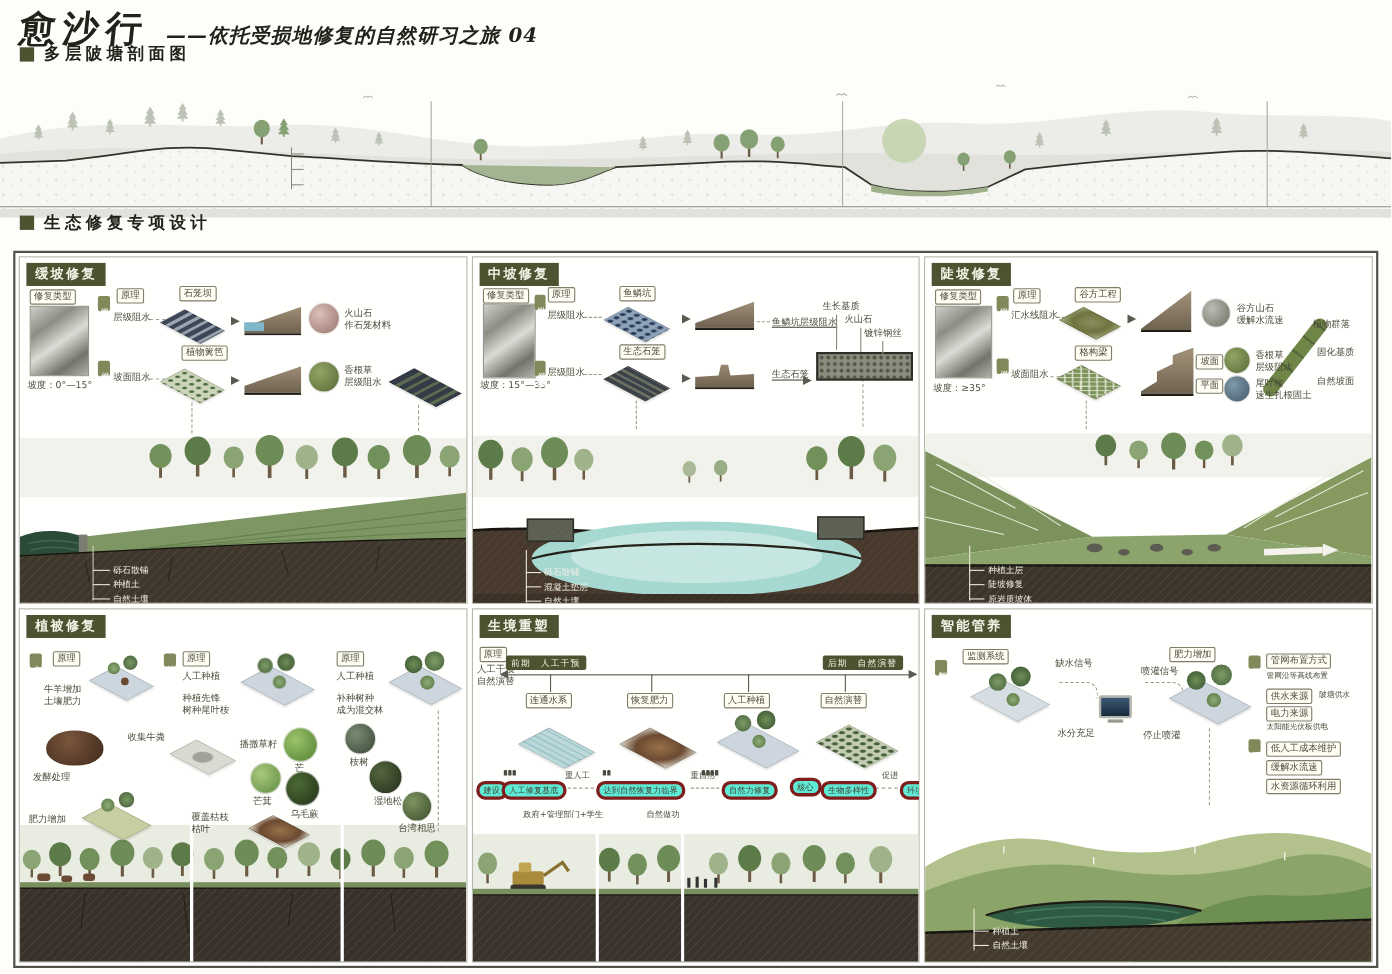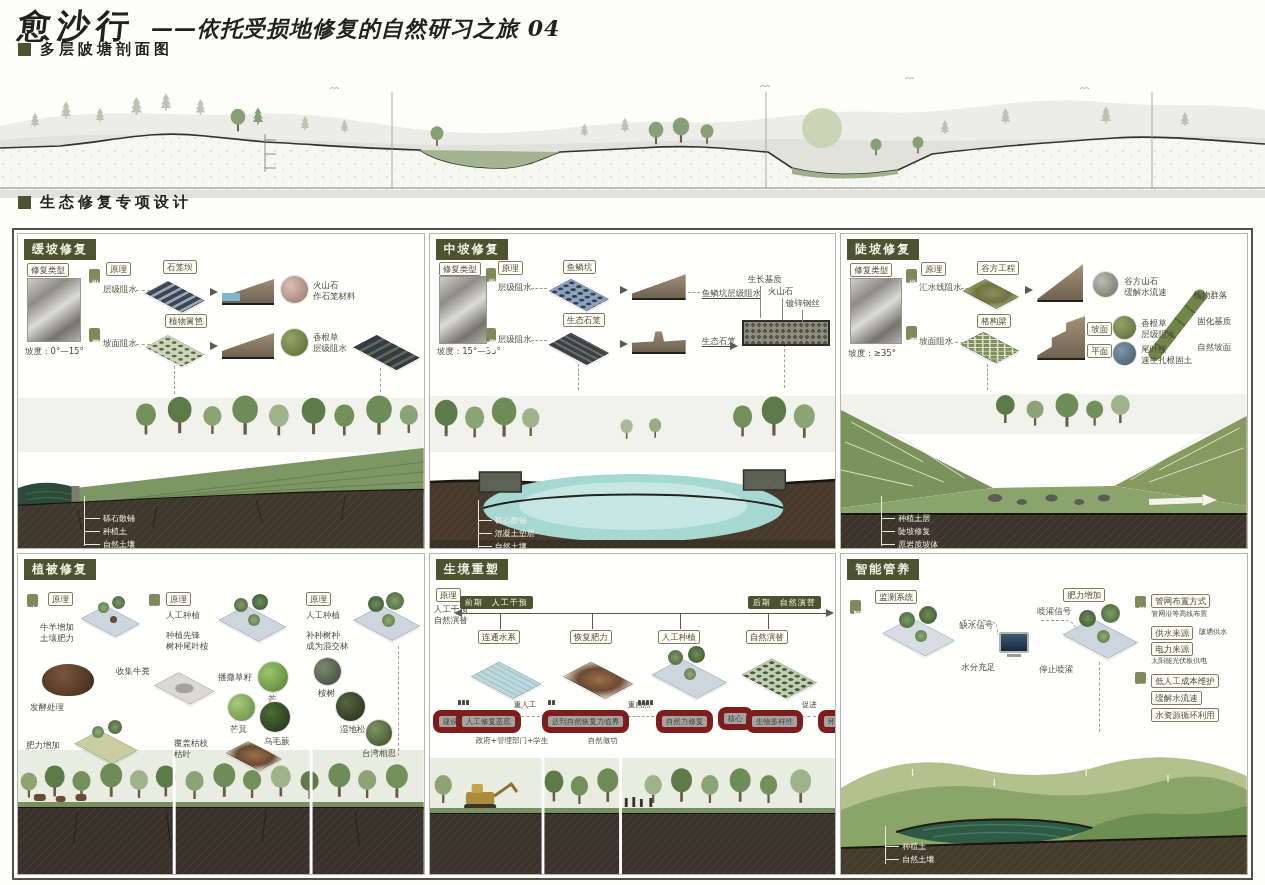--- a/index.html
+++ b/index.html
@@ -1,21 +1,21 @@
 <!DOCTYPE html>
 <html><head>
 <meta charset="utf-8">
 <style>
   html,body{margin:0;padding:0;background:#fff}
   .page{position:relative;width:1265px;height:885px;background:#fdfdfa;overflow:hidden;
         font-family:"DejaVu Sans","Liberation Sans",sans-serif;color:#3c3c32}
   .hdr{position:absolute;left:18px;top:4px;display:flex;align-items:flex-end;gap:16px;z-index:6}
   .title{font-family:"DejaVu Serif","Liberation Serif",serif;font-size:33px;font-weight:900;
          letter-spacing:6px;transform:skewX(-6deg);color:#22221a}
-  .subtitle{font-family:"DejaVu Serif","Liberation Serif",serif;font-size:22px;font-weight:700;
+  .subtitle{font-family:"DejaVu Serif","Liberation Serif",serif;font-size:18px;font-weight:700;
             font-style:italic;padding-bottom:5px;color:#22221a;letter-spacing:1px}
   .sech{position:absolute;display:flex;align-items:center;gap:9px;z-index:6;
         font-family:"DejaVu Serif","Liberation Serif",serif;font-weight:700;font-size:15px;
         letter-spacing:4px;color:#22221a}
   .sq{width:13px;height:13px;background:#4d5330}
   .ov{position:absolute;left:0;top:56px;width:1265px;height:142px}
   .ovl{position:absolute;font-size:8.5px;color:#54544a;white-space:nowrap}
   .zone{position:absolute;font-size:9.5px;color:#4a4a40;width:90px;text-align:center;letter-spacing:1px}
   .main{position:absolute;left:12px;top:228px;width:1241px;height:652px;border:2px solid #51514a;
         background:#fff;box-sizing:border-box;padding:3px;display:grid;
@@ -36,22 +36,22 @@
   .ax{position:absolute;z-index:3}
   .axp{width:74%;height:74%;margin:13%;transform:rotateX(58deg) rotateZ(45deg);
        border:1px solid rgba(0,0,0,.18);box-shadow:3px 3px 0 rgba(0,0,0,.07)}
   .arr{position:absolute;width:0;height:0;border:4px solid transparent;border-left:8px solid #5a5a50;z-index:5}
   .mini{position:absolute;z-index:3}
   .ms{width:100%;height:100%;background:linear-gradient(#a4937a,#6e6250);border-bottom:2px solid #221f18}
   .wat{position:absolute;left:0;bottom:2px;width:34%;height:30%;background:#7fb7c9;z-index:4}
   .dash{position:absolute;z-index:2}
   .dh{border-top:1px dashed #a0a08f}
   .dv{border-left:1px dashed #a0a08f}
-  .fp{position:absolute;border:6px solid #7f1d1d;border-radius:8px;font-size:7.5px;line-height:11px;
-      padding:0 4px;color:#45453a;background:#a3a3a3;white-space:nowrap;z-index:5}
+  .fp{position:absolute;border:3px solid #7f1d1d;border-radius:8px;font-size:7.5px;line-height:11px;
+      padding:0 4px;color:#45453a;background:#5eead4;white-space:nowrap;z-index:5}
   .mt{position:absolute;background:#4d5330;color:#f2f1e5;font-size:8px;letter-spacing:1px;
       line-height:13px;padding:0 5px;border-radius:2px;z-index:5;white-space:nowrap}
   .sl{position:absolute;font-size:8px;color:#f0ede2;z-index:6;white-space:nowrap}
   .lead{position:absolute;background:#ece8da;z-index:5}
   .rsvg{position:absolute;left:0;width:100%;z-index:1}
   .pc{position:absolute;z-index:4}
   .pcs{width:26px;height:17px;background:linear-gradient(#3c5a74,#16293c);border:2px solid #b5b5ad;border-radius:2px}
   .pcb{width:14px;height:3px;background:#9a9a92;margin:1px auto 0}
   .tick{position:absolute;width:1px;background:#5a5a50;z-index:4}
   .ppl{position:absolute;z-index:5;display:flex;gap:1px}
@@ -579,21 +579,21 @@
     <section class="panel">
       <div class="ptag">智能管养</div>
       <div class="vt" style="left:9px;top:46px">智能管养系统</div>
       <div class="bl" style="left:34px;top:36px">监测系统</div>
       <div class="ax" style="left:36px;top:52px;width:80px;height:54px">
         <div class="axp" style="background:#d6dde3"></div>
         </div>
       <div class="cir" style="left:58px;top:58px;width:16px;height:16px;background:radial-gradient(#7f9c66,#44603a);box-shadow:none"></div>
       <div class="cir" style="left:78px;top:52px;width:18px;height:18px;background:radial-gradient(#6e8f58,#37502e);box-shadow:none"></div>
       <div class="cir" style="left:74px;top:76px;width:12px;height:12px;background:radial-gradient(#8fae77,#54713f);box-shadow:none"></div>
-      <div class="t" style="left:118px;top:66px">缺水信号</div>
+      <div class="t" style="left:118px;top:44px">缺水信号</div>
       <div class="dash" style="left:122px;top:66px;width:34px;height:14px;border-top:1px dashed #9a9a8c;border-right:1px dashed #9a9a8c;border-radius:0 10px 0 0"></div>
       <div class="pc" style="left:158px;top:78px">
           <div class="pcs"></div>
           <div class="pcb"></div>
         </div>
       <div class="t" style="left:120px;top:108px">水分充足</div>
       <div class="t" style="left:196px;top:52px">喷灌信号</div>
       <div class="dash" style="left:200px;top:66px;width:34px;height:14px;border-top:1px dashed #9a9a8c;border-right:1px dashed #9a9a8c;border-radius:0 10px 0 0"></div>
       <div class="bl" style="left:222px;top:34px">肥力增加</div>
       <div class="ax" style="left:216px;top:52px;width:84px;height:56px">

